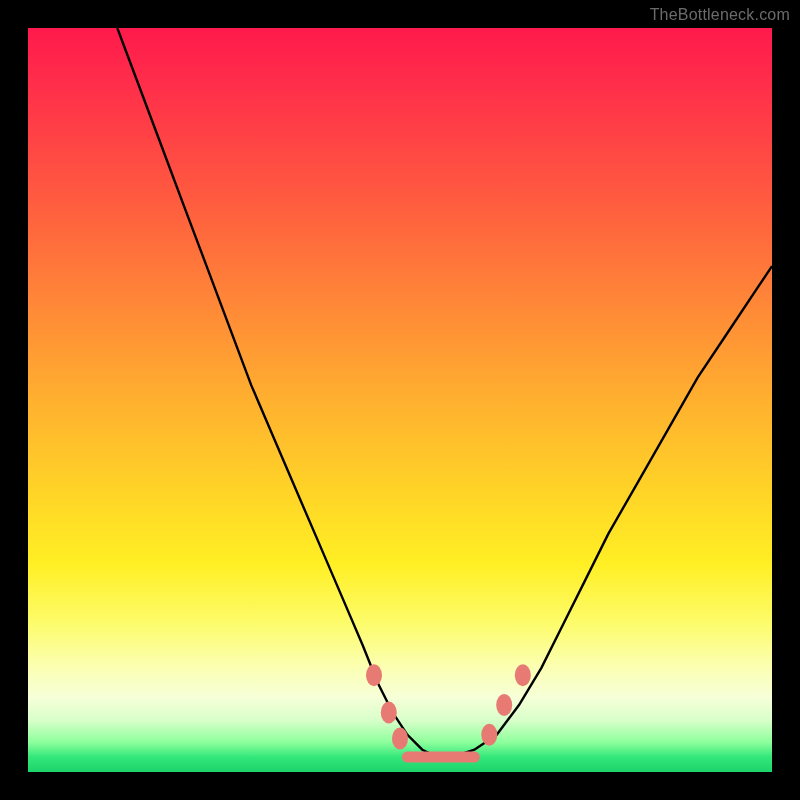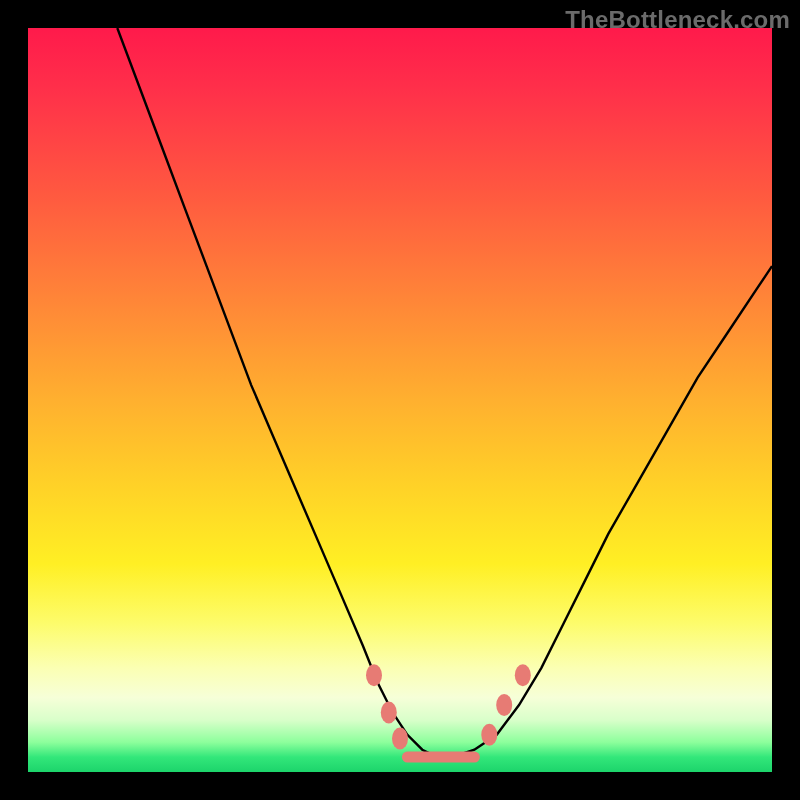--- a/index.html
+++ b/index.html
@@ -42,22 +42,22 @@
       #8dff9c 96%,
       #33e77a 98%,
       #1cd46b 100%
     );
   }
   .watermark {
     position: absolute;
     top: 6px;
     right: 10px;
     color: #6b6b6b;
-    font-size: 24px;
-    font-weight: 700;
+    font-size: 16px;
+    font-weight: 400;
     letter-spacing: 0.2px;
     user-select: none;
   }
   svg.curve {
     position: absolute;
     left: 0;
     top: 0;
     width: 744px;
     height: 744px;
   }

